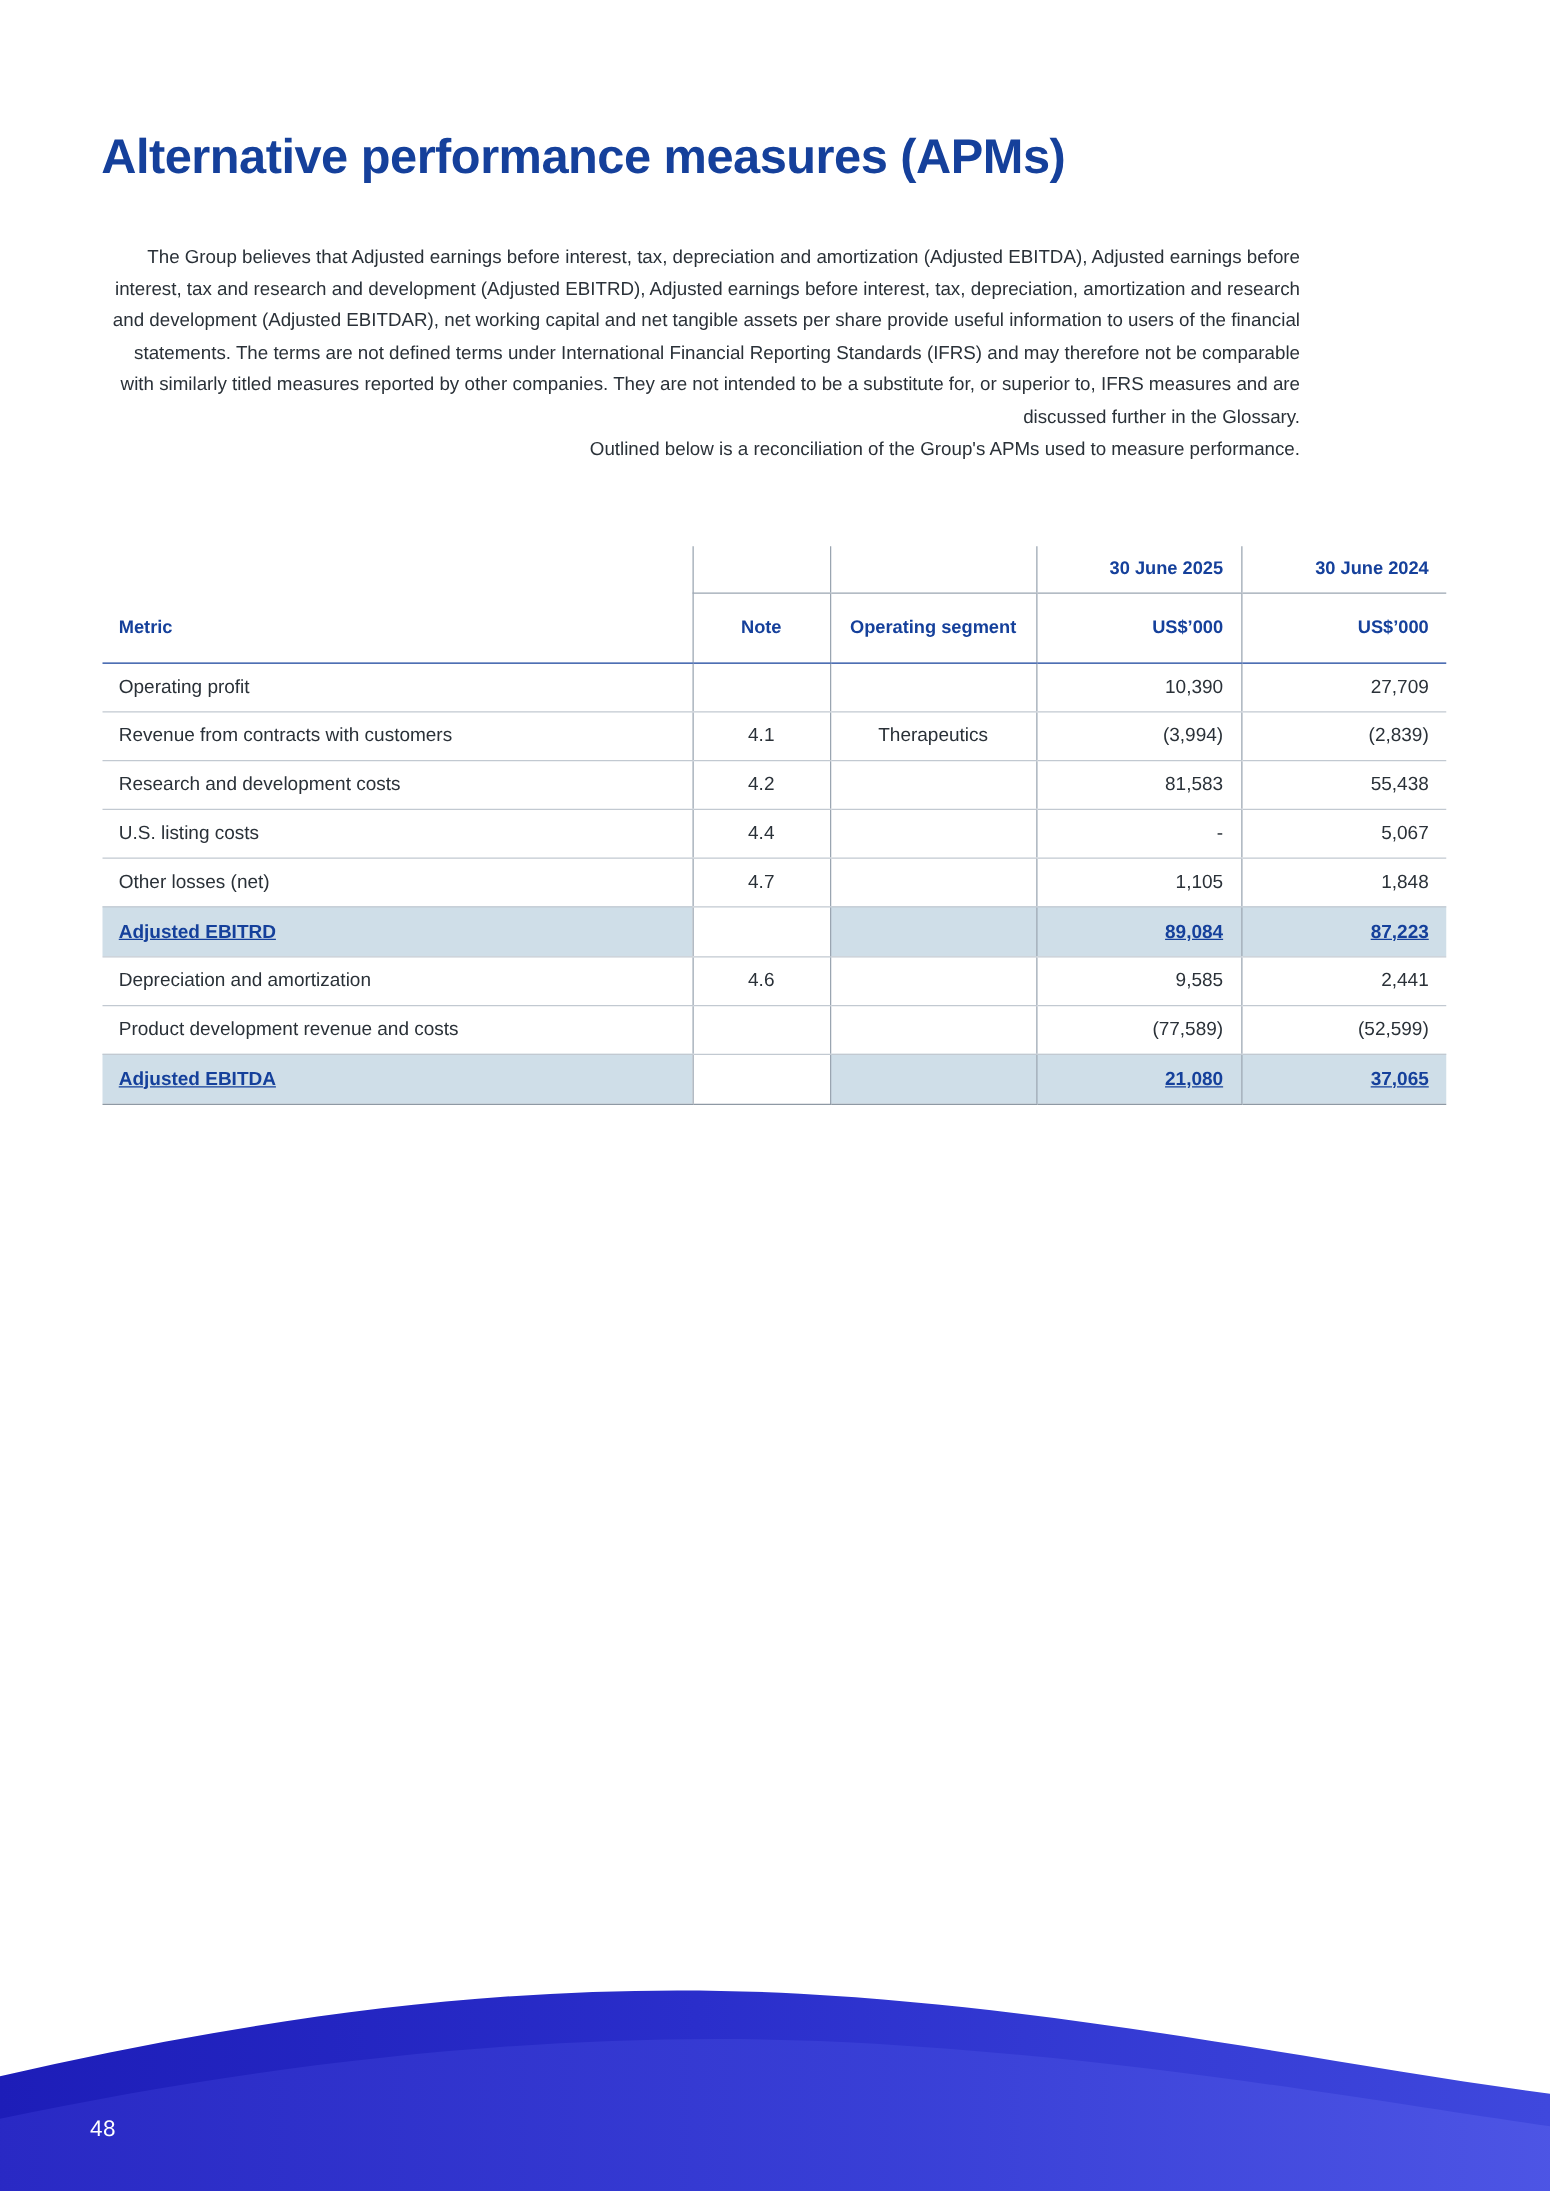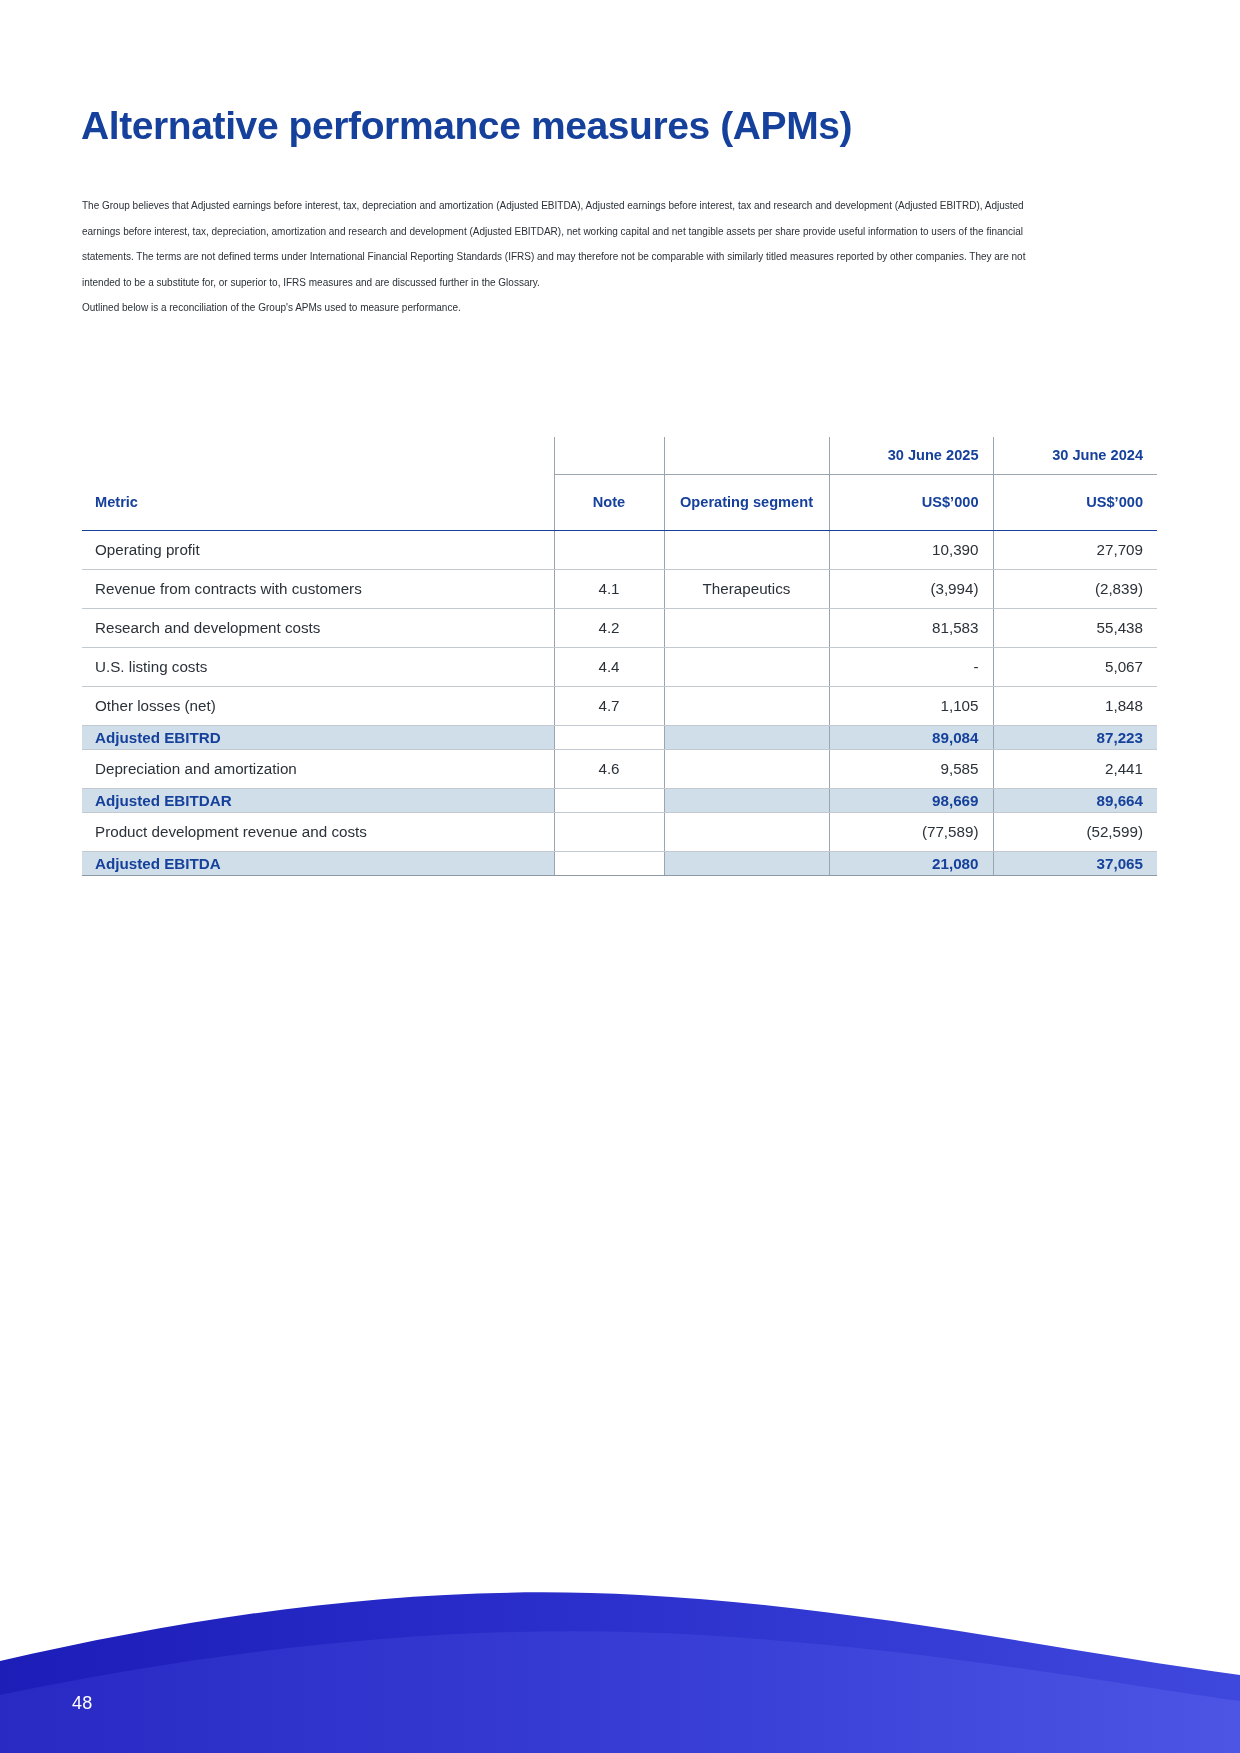--- a/index.html
+++ b/index.html
@@ -57,24 +57,24 @@
 
   
   .intro-block {
     position: absolute;
     top: 193px;
     left: 82px;
     width: 958px;
   }
 
   .intro-para {
-    font-size: 10px;
+    font-size: 15px;
     line-height: 25.6px;
     color: #2a3138;
-    text-align: left;
+    text-align: right;
   }
 
   .intro-para.second {
   }
 
   
   .apm-table-wrap {
     position: absolute;
     top: 437px;
     left: 82px;
@@ -179,27 +179,28 @@
   }
 
   
   tr.row-data.subhead td.cell-metric {
     font-weight: 700;
     color: #1f2730;
   }
 
   
   tr.row-total td {
-    height: 24px;
+    height: 40px;
     background: #cfdee8;
     font-size: 15.2px;
     font-weight: 700;
     color: #15409b;
     border-bottom: 1px solid #c2c9d1;
     border-top: 1px solid #9aa5b1;
+    text-decoration: underline;
   }
   tr.row-total td.cell-metric {
     text-align: left;
     padding-left: 13px;
   }
   tr.row-total td.cell-note {
     background: #ffffff;
     border-left: 1px solid #9aa5b1;
     border-right: 1px solid #9aa5b1;
   }
@@ -316,27 +317,20 @@
             <td class="cell-y1">89,084</td>
             <td class="cell-y2">87,223</td>
           </tr>
           <tr class="row-data">
             <td class="cell-metric">Depreciation and amortization</td>
             <td class="cell-note">4.6</td>
             <td class="cell-seg"></td>
             <td class="cell-y1">9,585</td>
             <td class="cell-y2">2,441</td>
           </tr>
-          <tr class="row-total">
-            <td class="cell-metric">Adjusted EBITDAR</td>
-            <td class="cell-note"></td>
-            <td class="cell-seg"></td>
-            <td class="cell-y1">98,669</td>
-            <td class="cell-y2">89,664</td>
-          </tr>
           <tr class="row-data">
             <td class="cell-metric">Product development revenue and costs</td>
             <td class="cell-note"></td>
             <td class="cell-seg"></td>
             <td class="cell-y1">(77,589)</td>
             <td class="cell-y2">(52,599)</td>
           </tr>
           <tr class="row-total row-last">
             <td class="cell-metric">Adjusted EBITDA</td>
             <td class="cell-note"></td>

